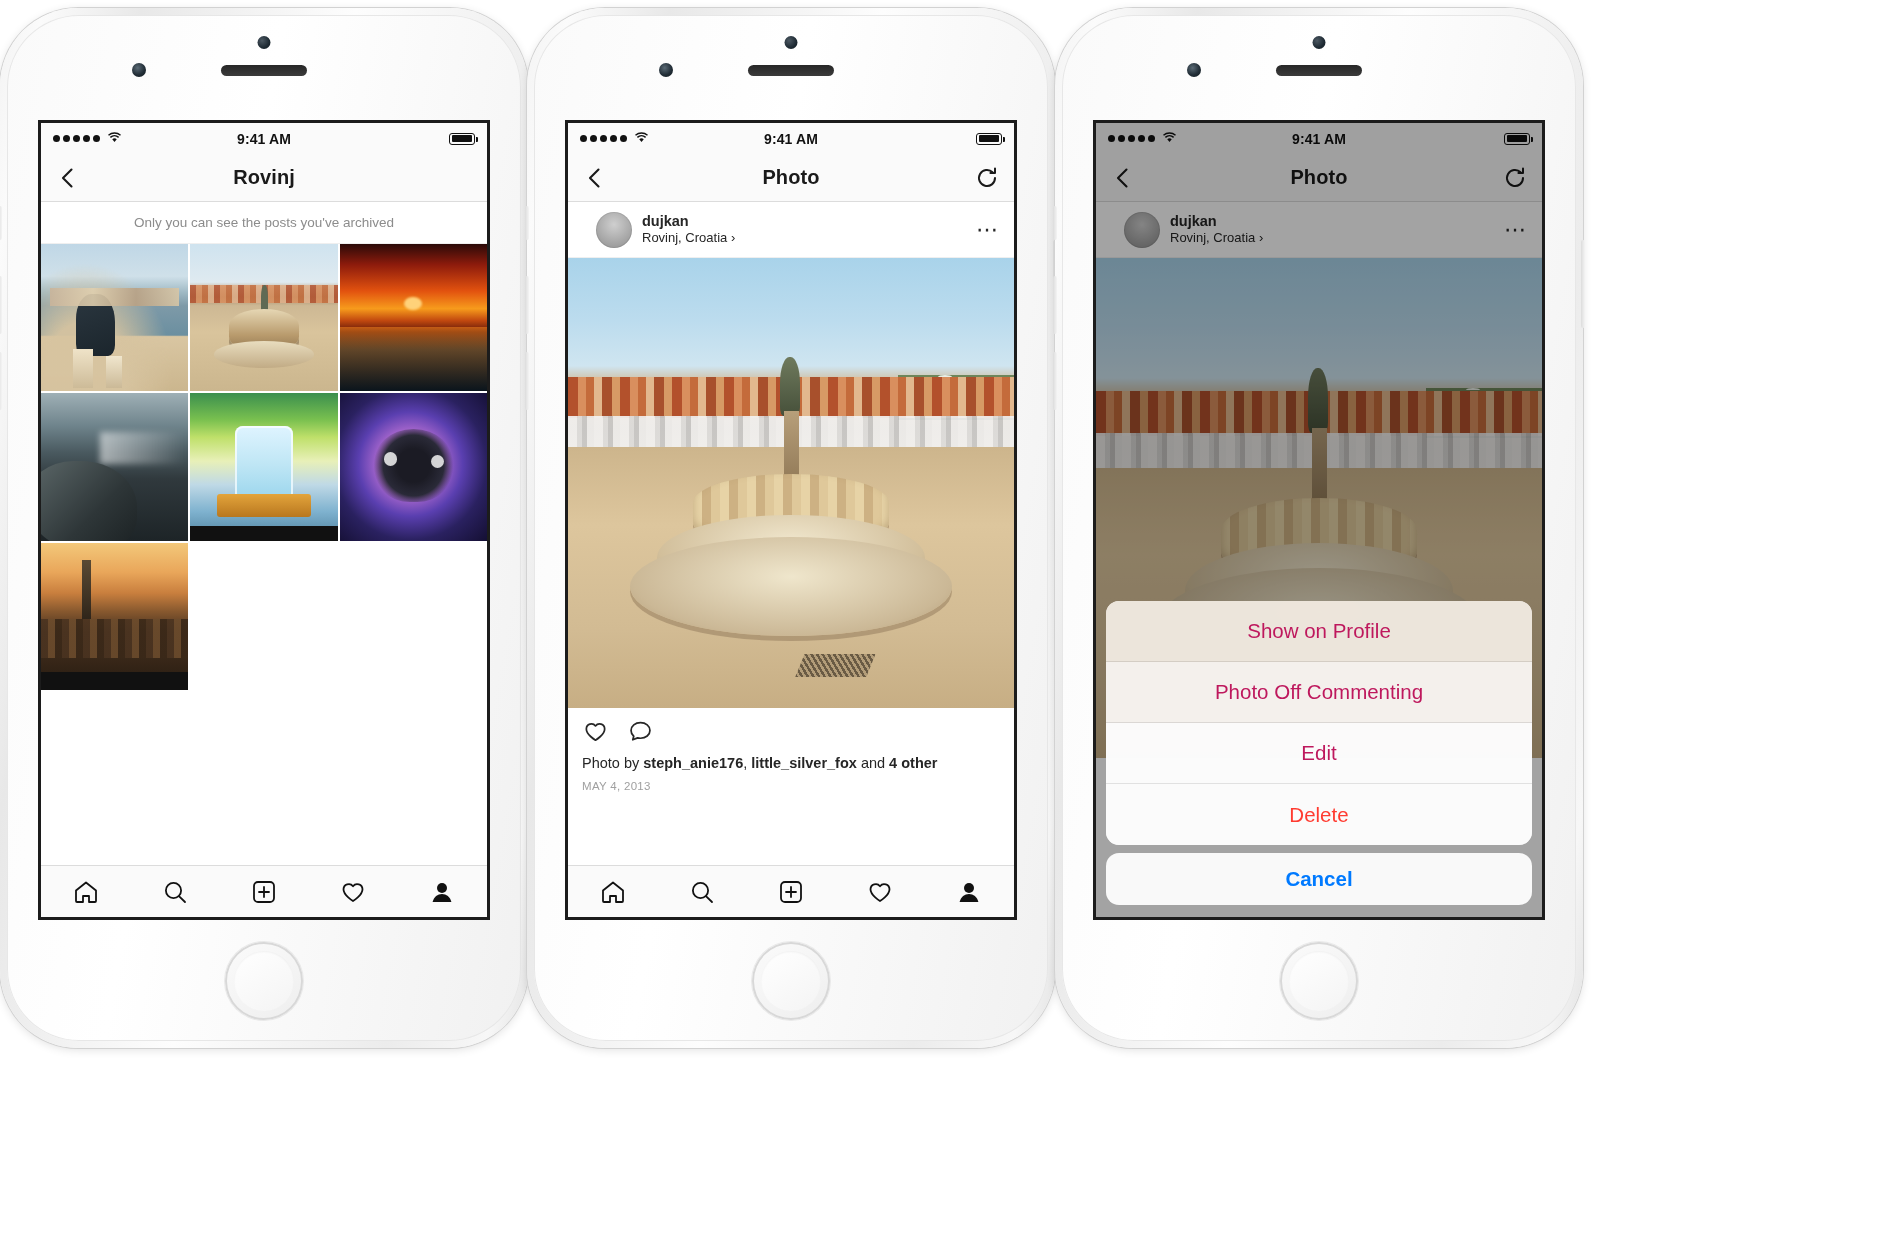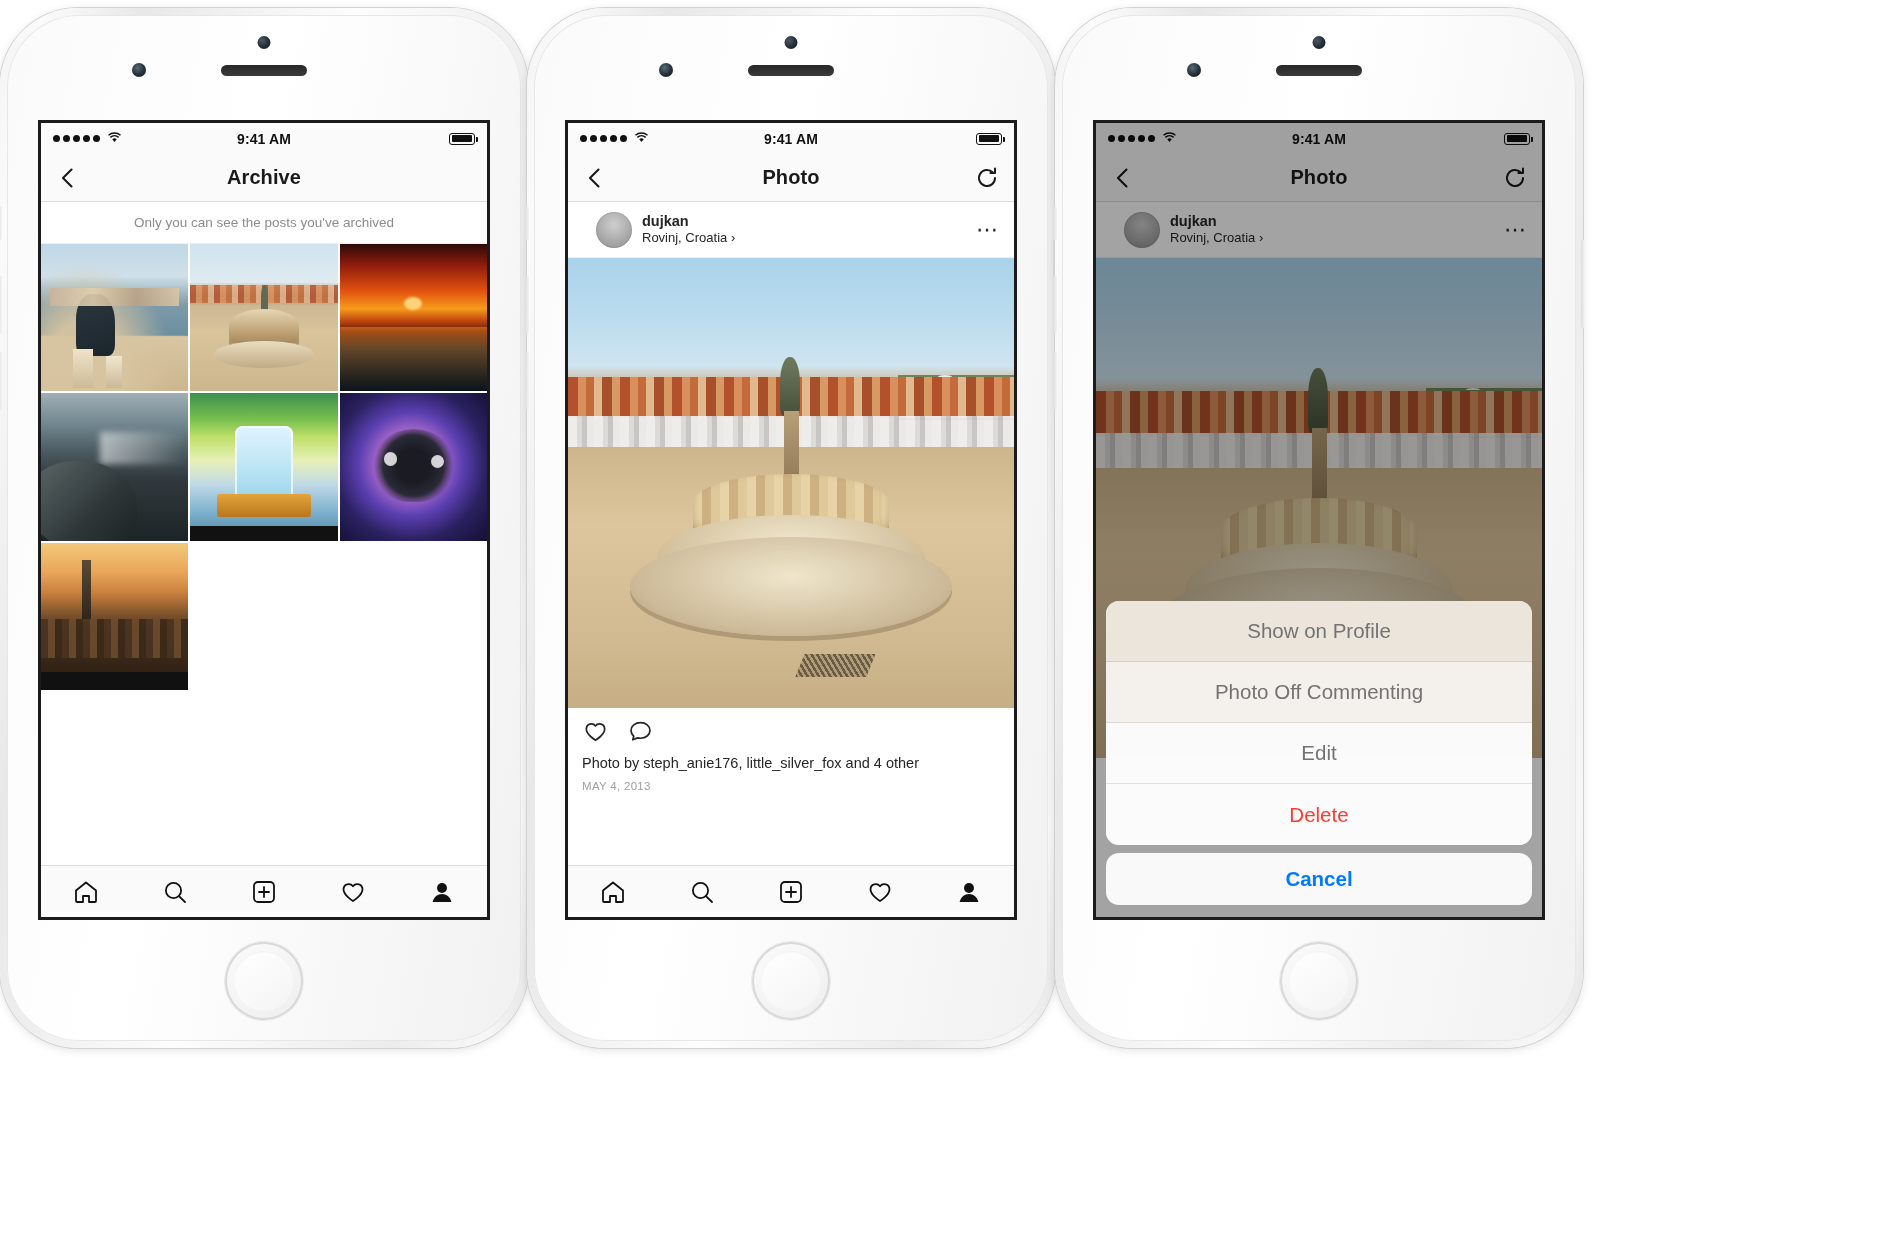--- a/index.html
+++ b/index.html
@@ -125,35 +125,35 @@
   .post-user { font-size: 14.5px; font-weight: bold; color:#262626; line-height:1.25; }
   .post-loc { font-size: 13px; color:#262626; line-height:1.3; }
   .dots-btn { position:absolute; right:14px; top:50%; transform:translateY(-50%); font-size:22px; letter-spacing:2px; color:#262626; line-height:.4;}
 
   .post-photo { width:100%; height: 450px; position:relative; overflow:hidden; }
 
   .post-actions { height: 46px; display:flex; align-items:center; gap: 18px; padding: 0 14px; }
   .act-ico { width: 27px; height: 27px; color:#262626; }
 
   .likes { padding: 0 14px; font-size: 14.5px; color:#262626; line-height:1.35;}
-  .likes b { font-weight: normal; }
+  .likes b { font-weight: bold; }
   .post-date { padding: 6px 14px 0 14px; font-size: 11.5px; color:#a0a0a0; letter-spacing:.3px;}
 
   
   .dim { position:absolute; inset:0; background: rgba(0,0,0,.36); }
 
   
   .sheet { position:absolute; left:10px; right:10px; bottom: 12px; }
   .sheet-group {
     background: rgba(249,249,249,.95); border-radius: 13px; overflow:hidden;
     margin-bottom: 8px;
   }
   .sheet-item {
     height: 61px; display:flex; align-items:center; justify-content:center;
-    font-size: 20.5px; color:#737373; border-bottom: 1px solid rgba(0,0,0,.10);
+    font-size: 20.5px; color:#be185d; border-bottom: 1px solid rgba(0,0,0,.10);
     background: rgba(252,252,252,.86);
   }
   .sheet-item:last-child { border-bottom: none; }
   .sheet-item.first { background: rgba(236,228,217,.92); }
   .sheet-item.second { background: rgba(244,240,235,.92); }
   .sheet-item.destructive { color:#ff3b30; }
   .sheet-cancel {
     height: 52px; display:flex; align-items:center; justify-content:center;
     font-size: 20.5px; font-weight: bold; color:#007aff;
     background: rgba(252,252,252,.96); border-radius: 13px;
@@ -370,21 +370,21 @@
               </div>
           </div>
         </div>
 
         <div class="navbar">
           <span class="nav-back">
             <svg width="26" height="26" viewBox="0 0 26 26">
                 <path d="M16.5 4.5 8 13l8.5 8.5" stroke="#1a1a1a" stroke-width="2.1" fill="none" stroke-linecap="round" stroke-linejoin="round"></path>
               </svg>
           </span>
-          <span class="nav-title">Archive</span>
+          <span class="nav-title">Rovinj</span>
         </div>
 
         <div class="archive-note">Only you can see the posts you've archived</div>
 
         <div class="grid">
           <div class="tile">
             <div class="art art-coast">
                 <div class="fig"></div>
                 <div class="post"></div>
                 <div class="post2"></div>

